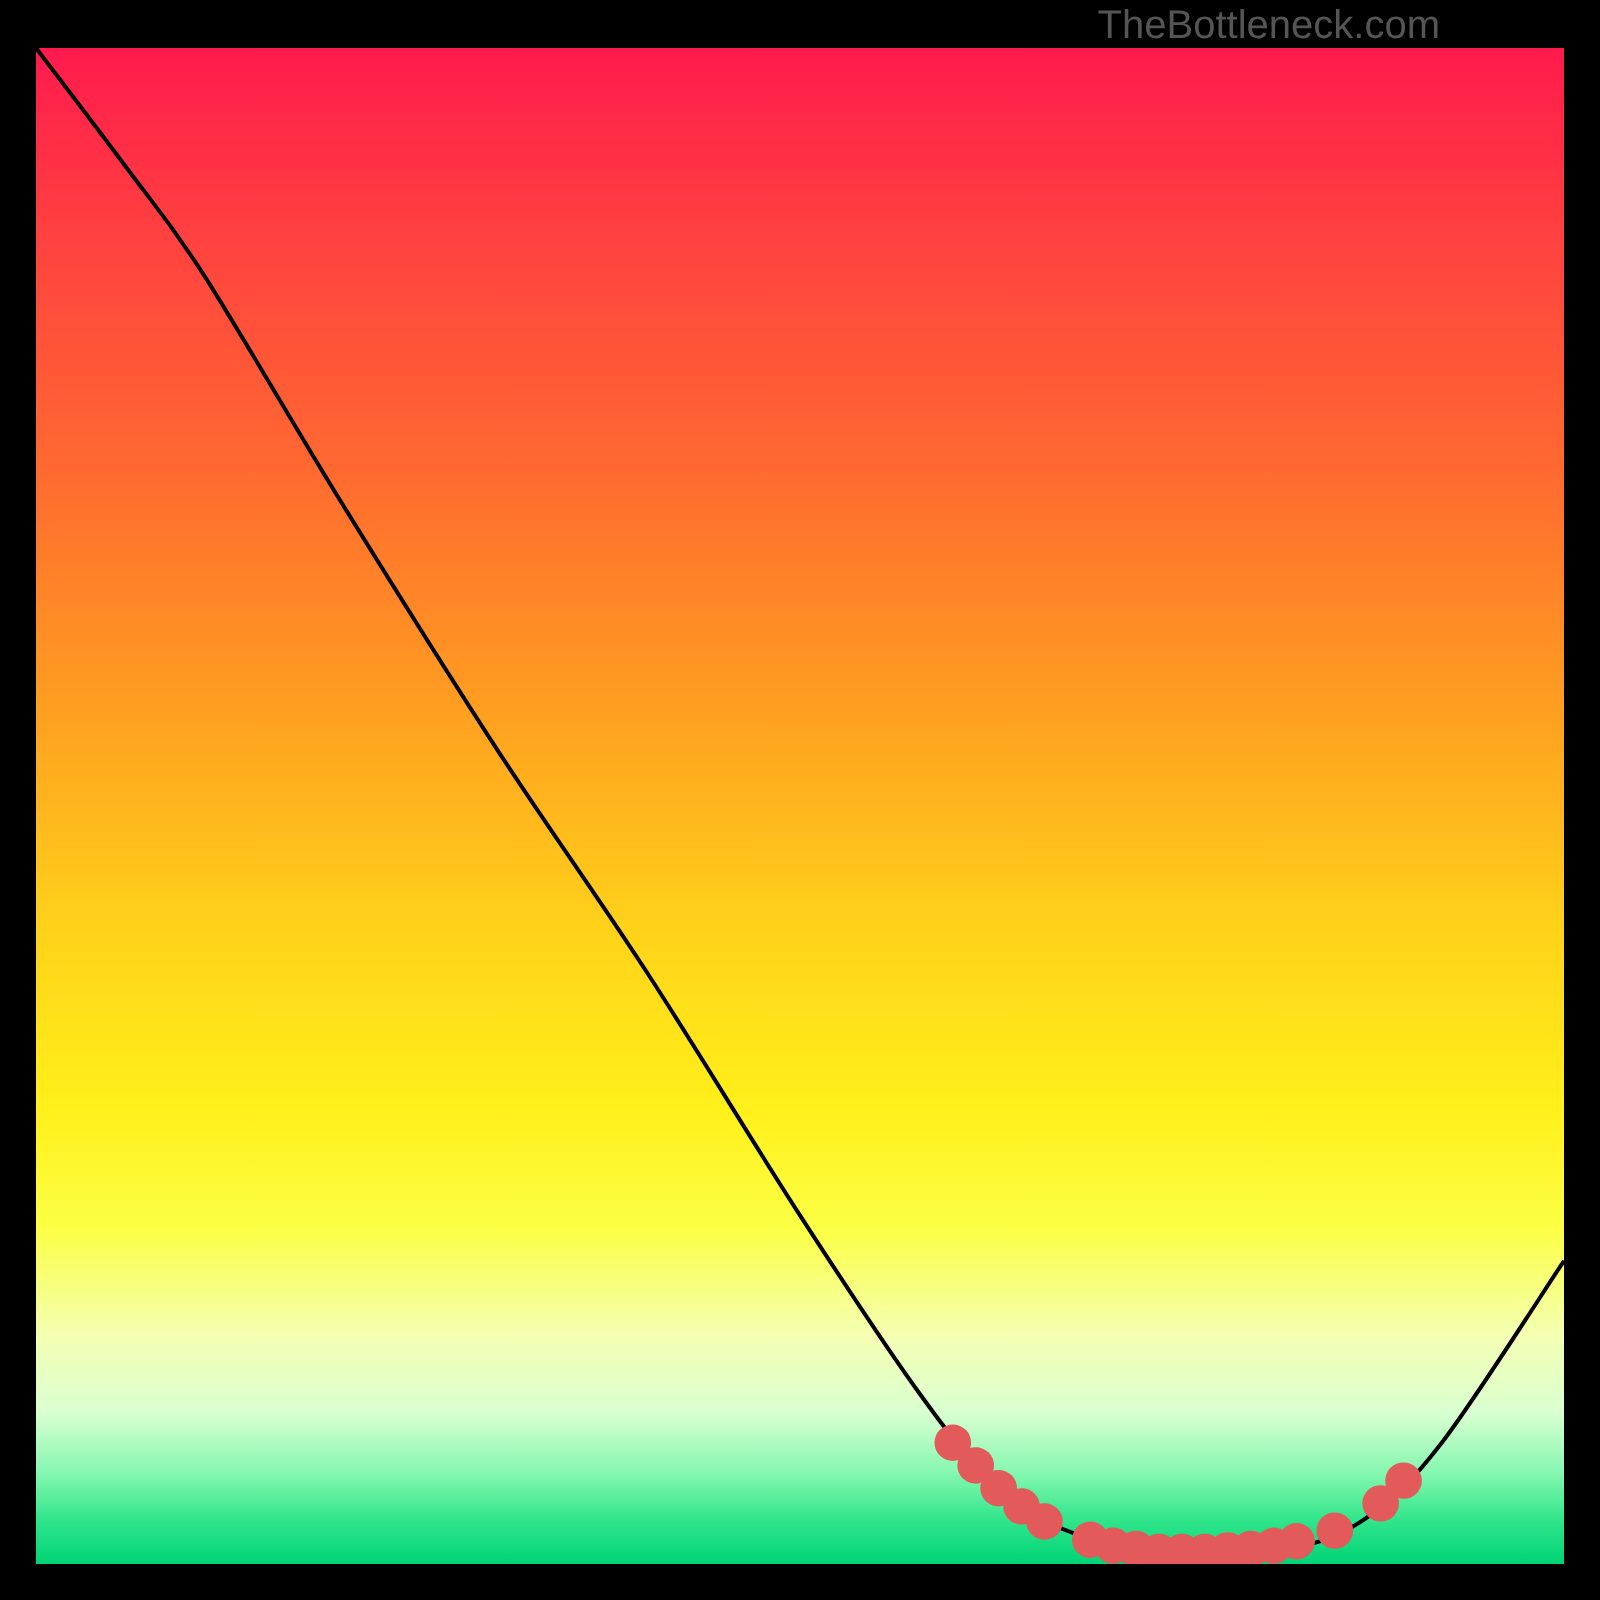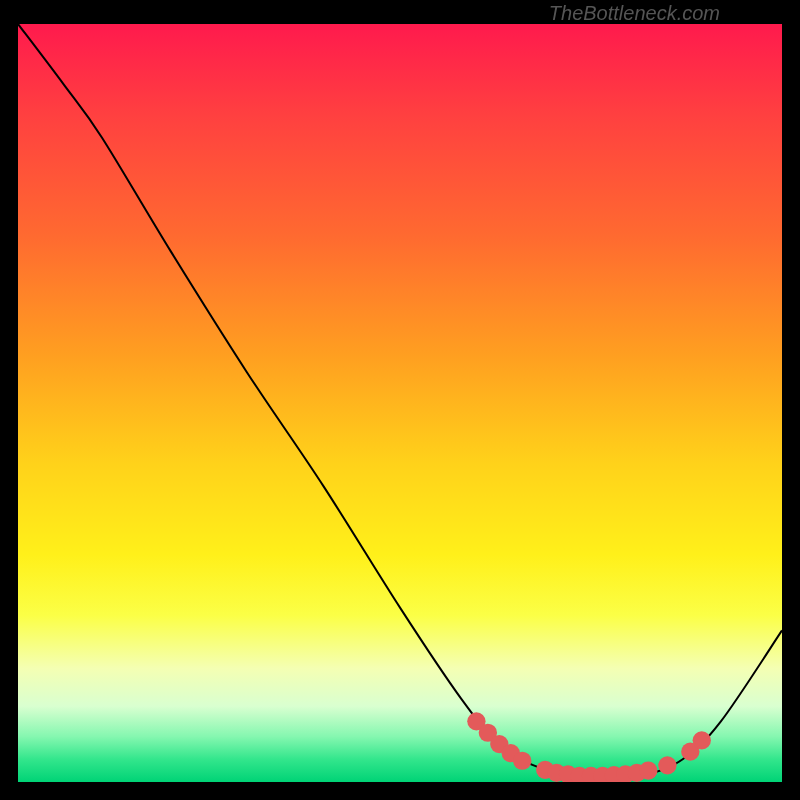--- a/index.html
+++ b/index.html
@@ -8,21 +8,20 @@
     width: 800px;
     height: 800px;
     background: #000;
     font-family: Arial, Helvetica, sans-serif;
     overflow: hidden;
   }
   .stage {
     position: relative;
     width: 736px;
     height: 800px;
-    font-style: italic;
   }
   .plot {
     position: absolute;
     left: 18px;
     top: 24px;
     width: 764px;
     height: 758px;
     background: linear-gradient(
       to bottom,
       #ff1a4d 0%,

